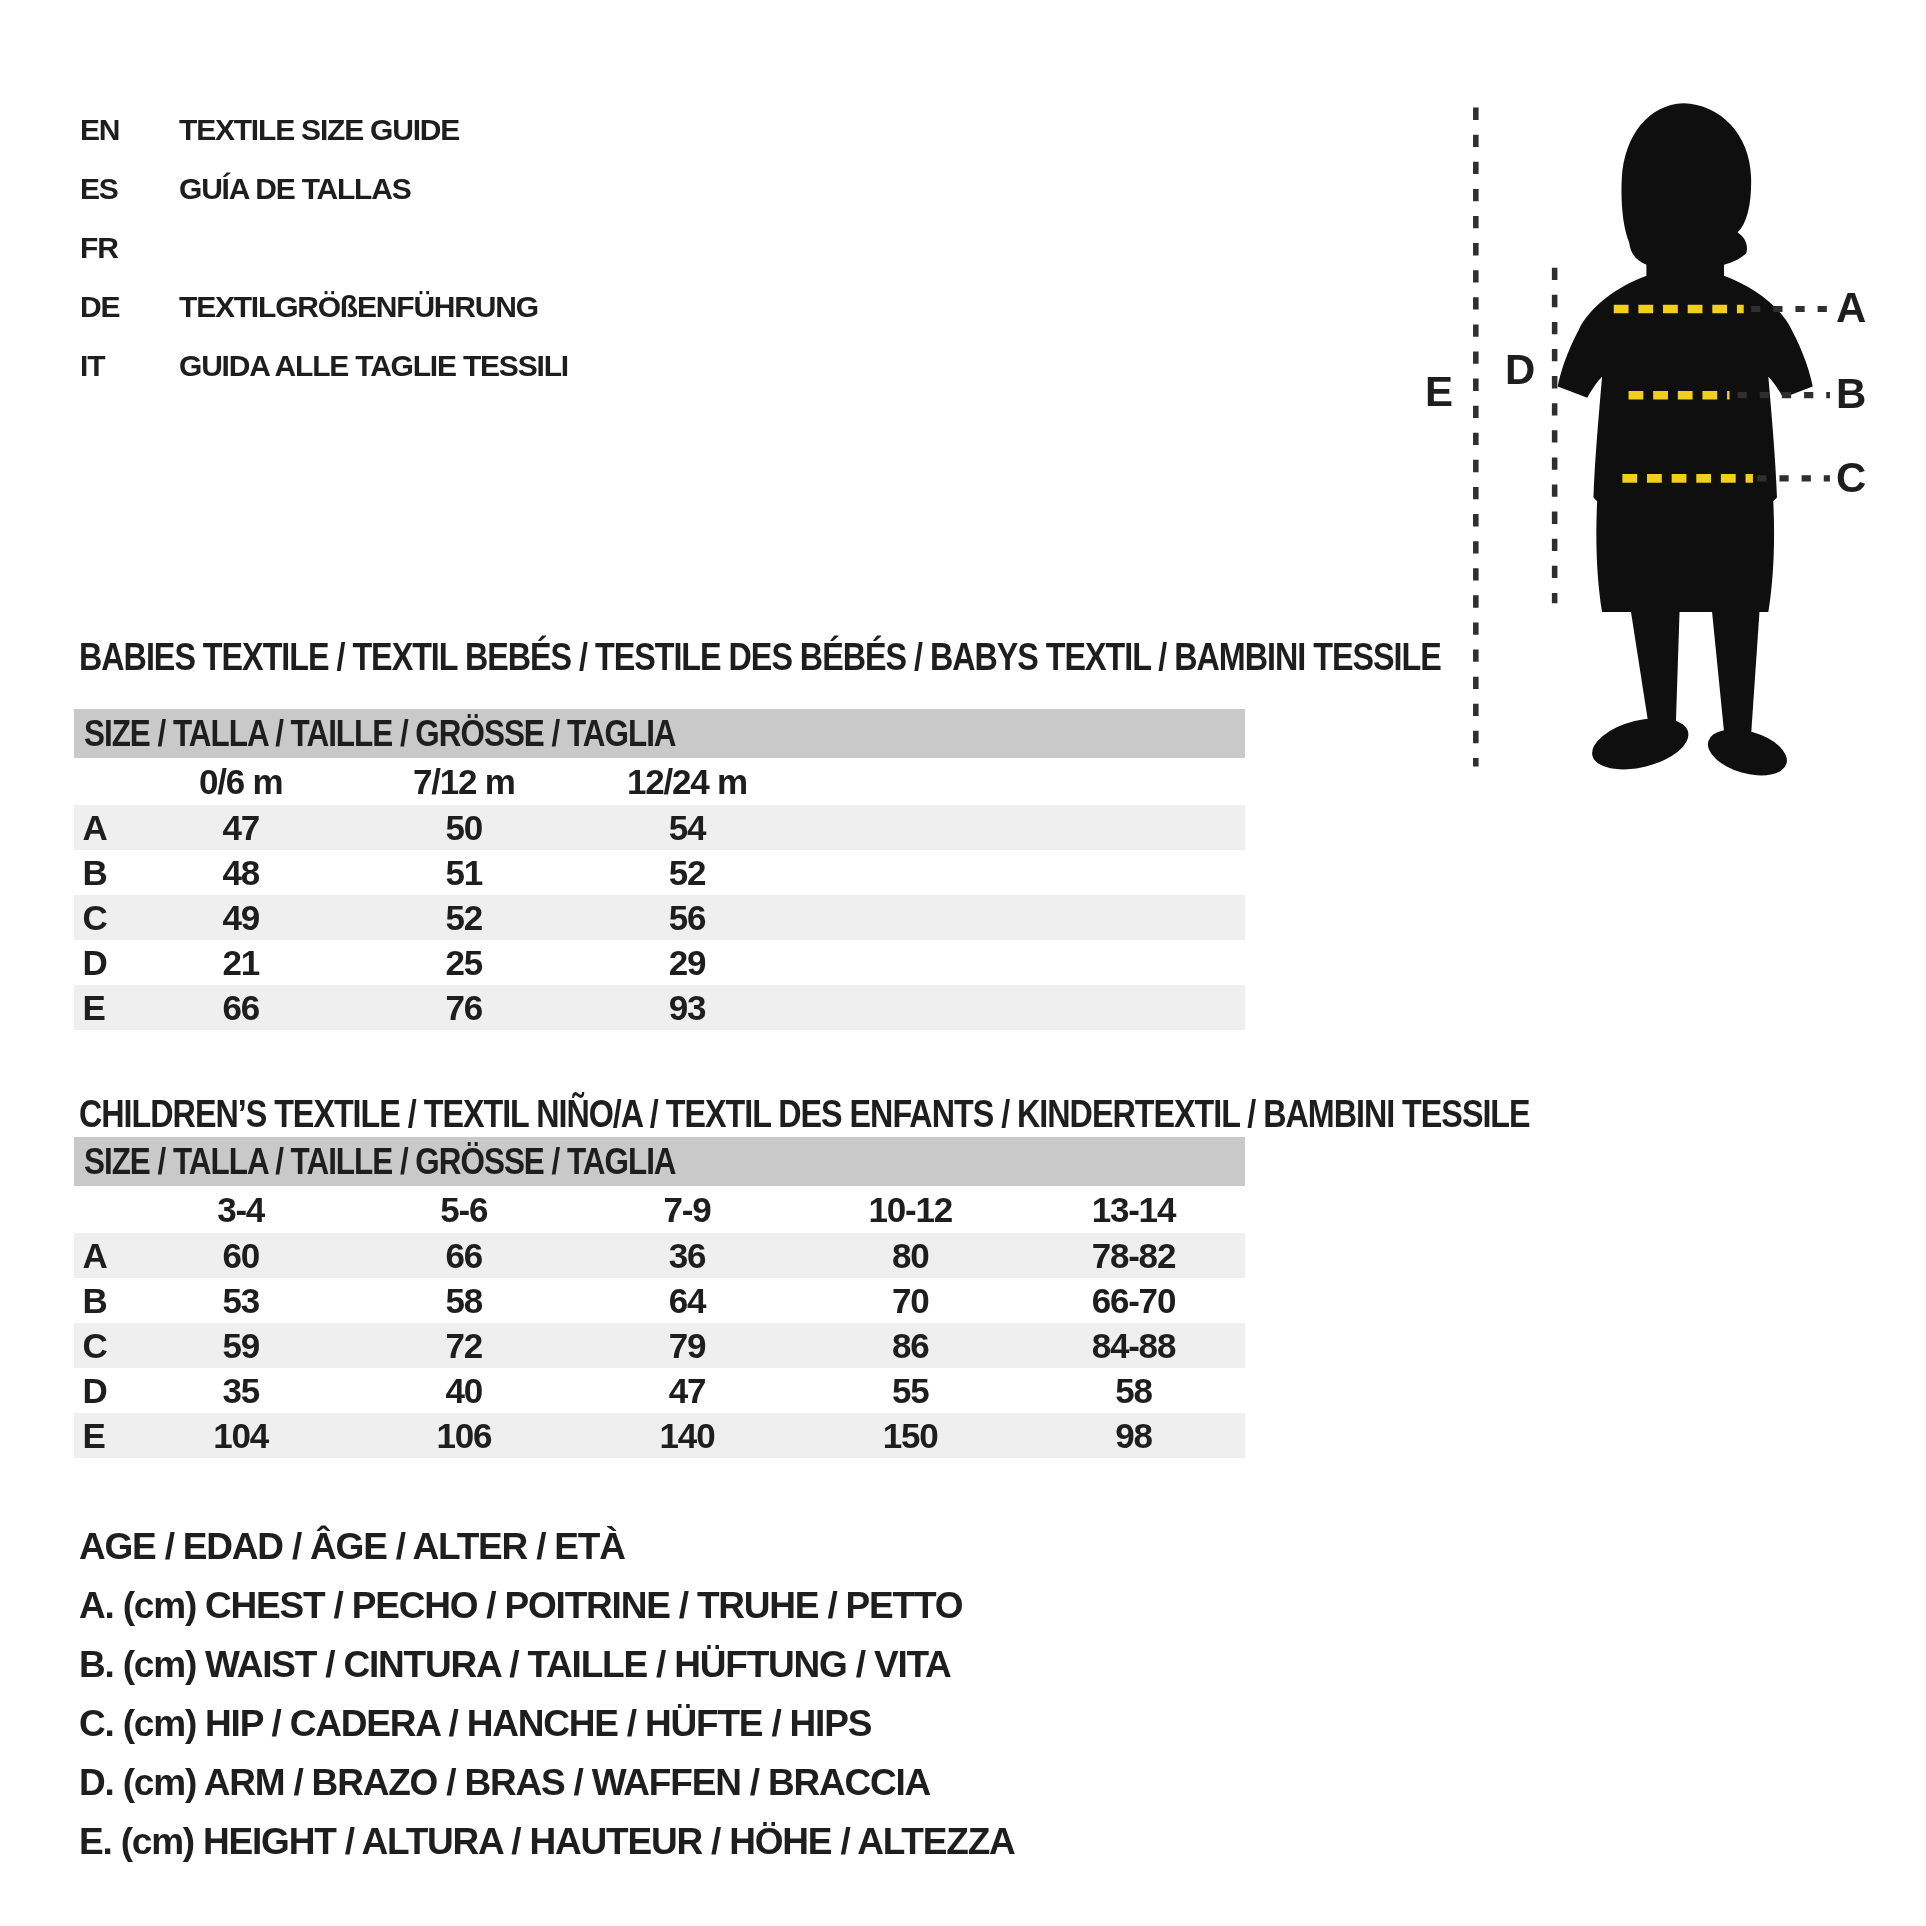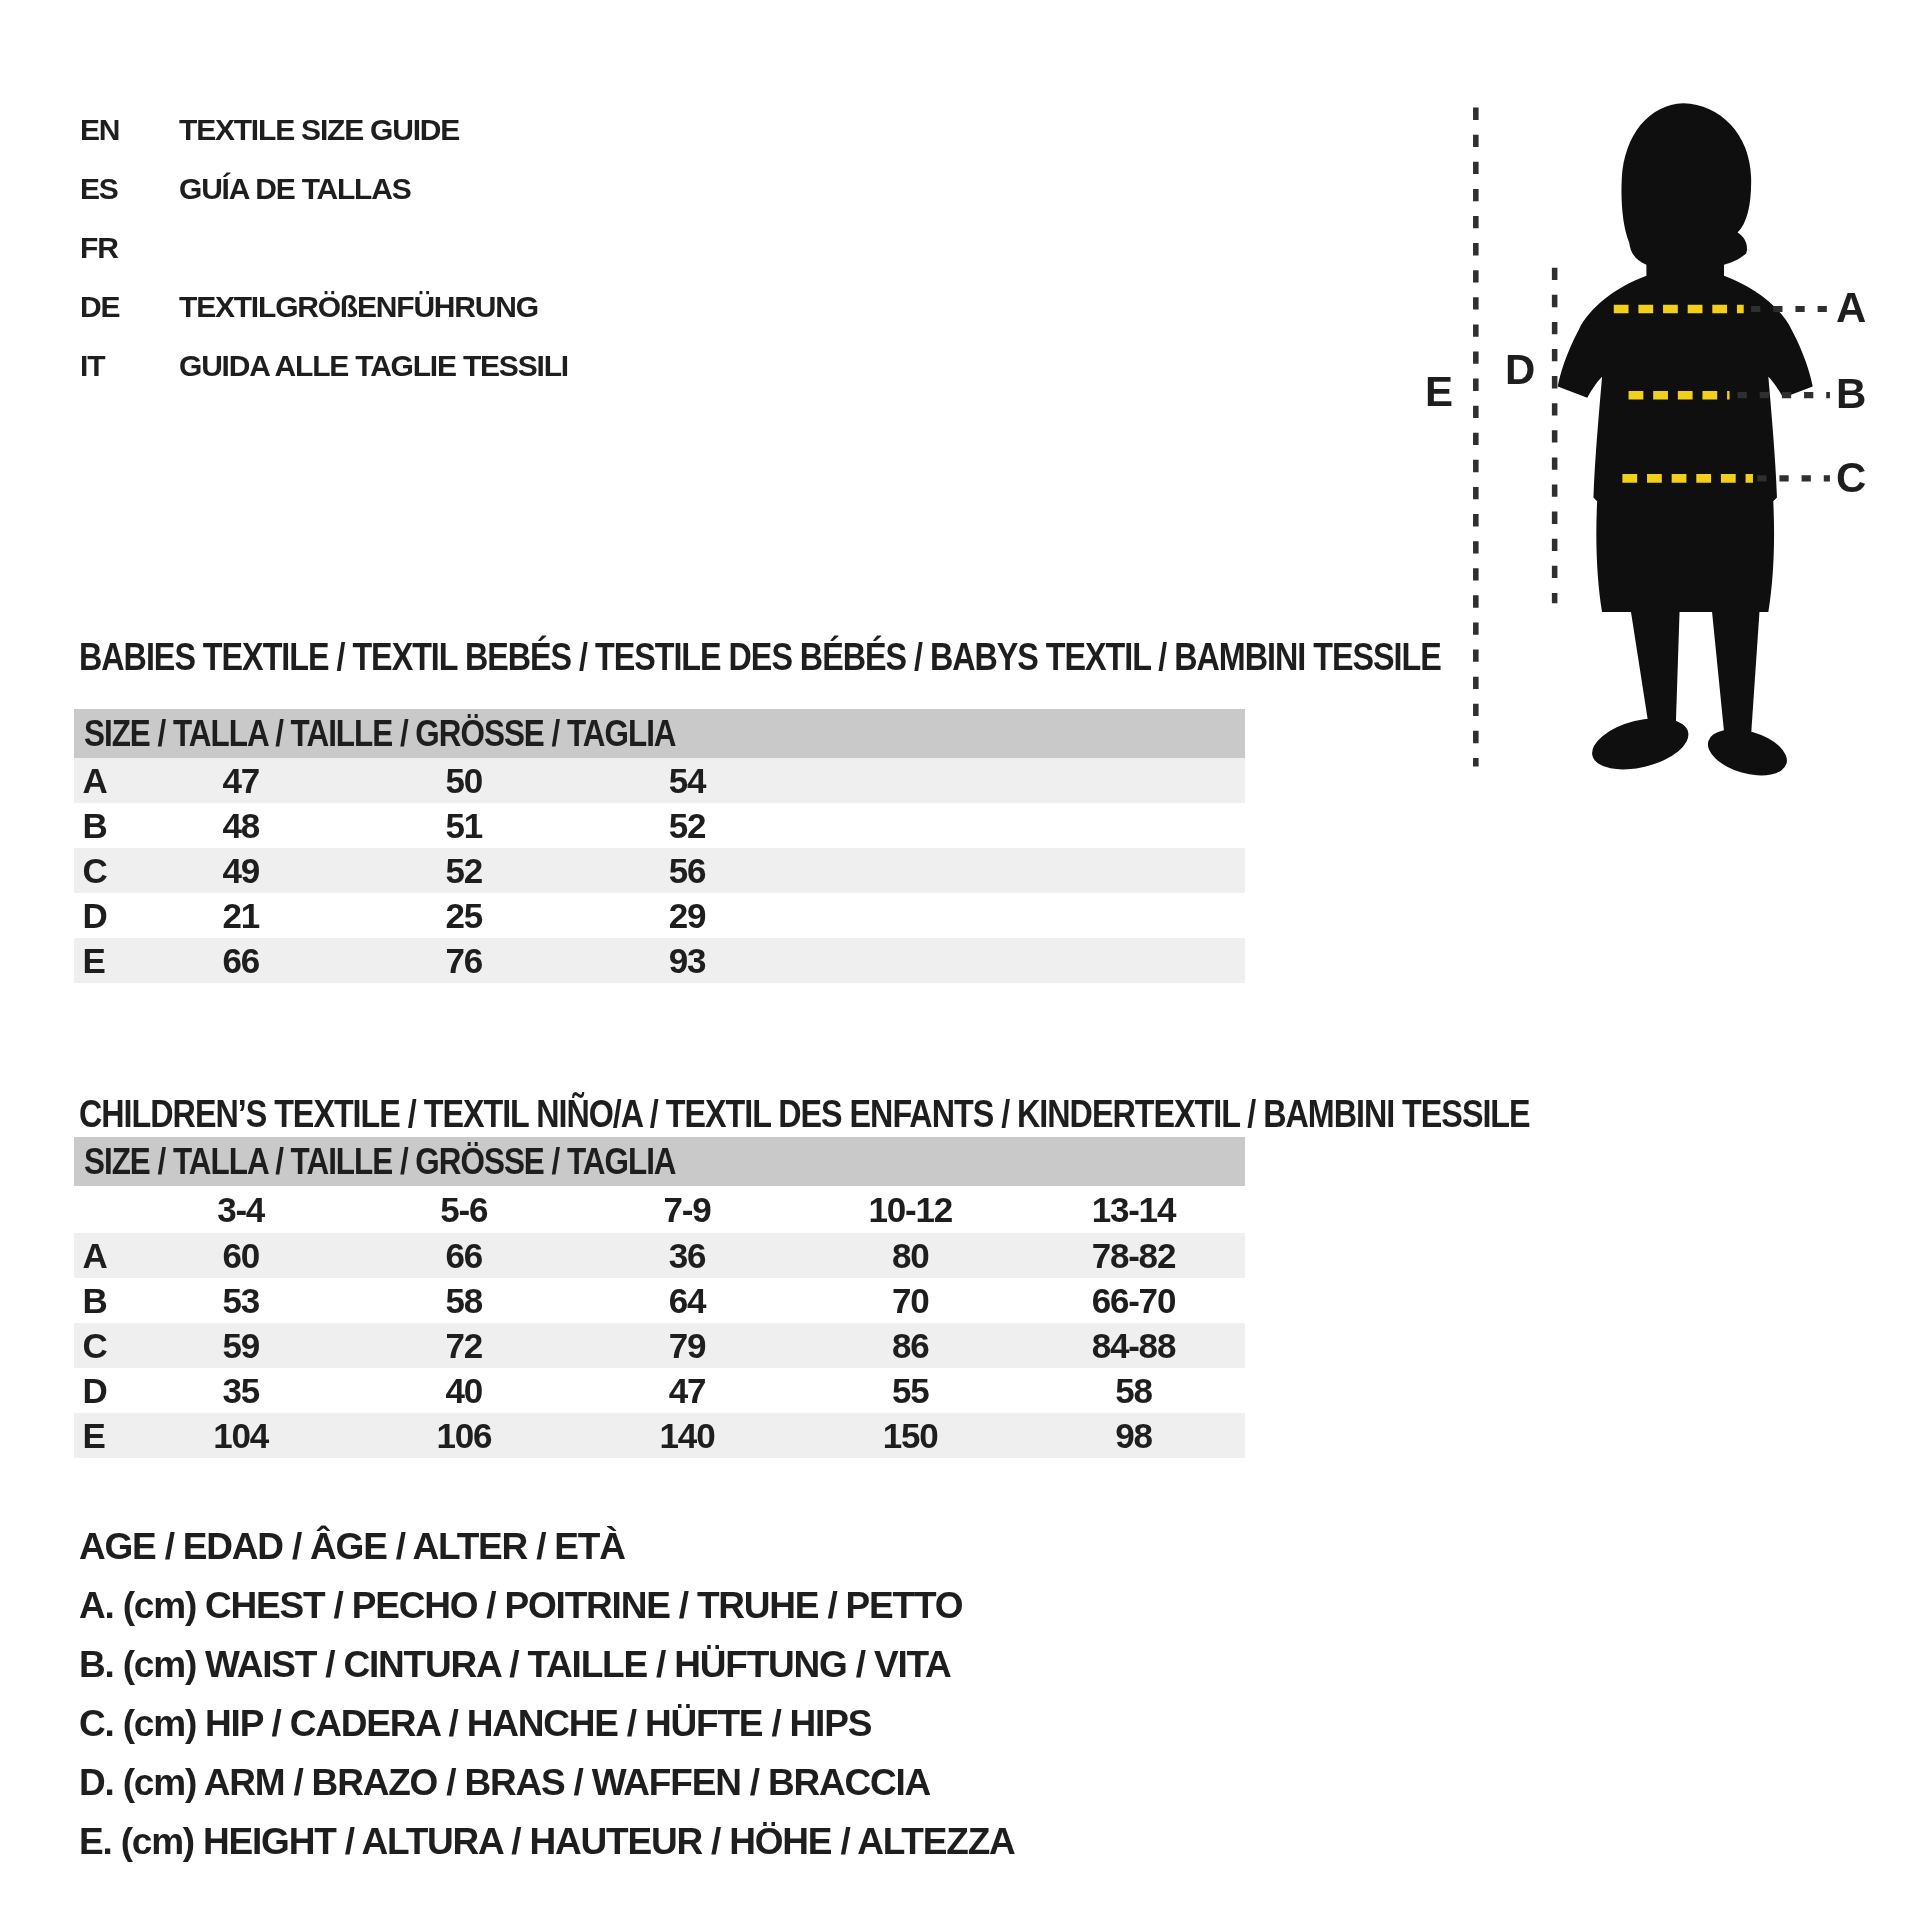--- a/index.html
+++ b/index.html
@@ -142,20 +142,28 @@
   <table class="size-table">
     <colgroup>
         <col style="width:55px">
         <col style="width:223px">
         <col style="width:223px">
         <col style="width:223px">
         <col style="width:223px">
         <col style="width:223px">
       </colgroup>
     <tbody>
+        <tr class="size-row">
+      <td class="rowlabel"></td>
+      <td>0/6 m</td>
+      <td>7/12 m</td>
+      <td>12/24 m</td>
+      <td></td>
+      <td></td>
+    </tr>
     <tr class="data-row stripe">
       <td class="rowlabel">A</td>
       <td>47</td>
       <td>50</td>
       <td>54</td>
       <td></td>
       <td></td>
     </tr>
     <tr class="data-row">
       <td class="rowlabel">B</td>

